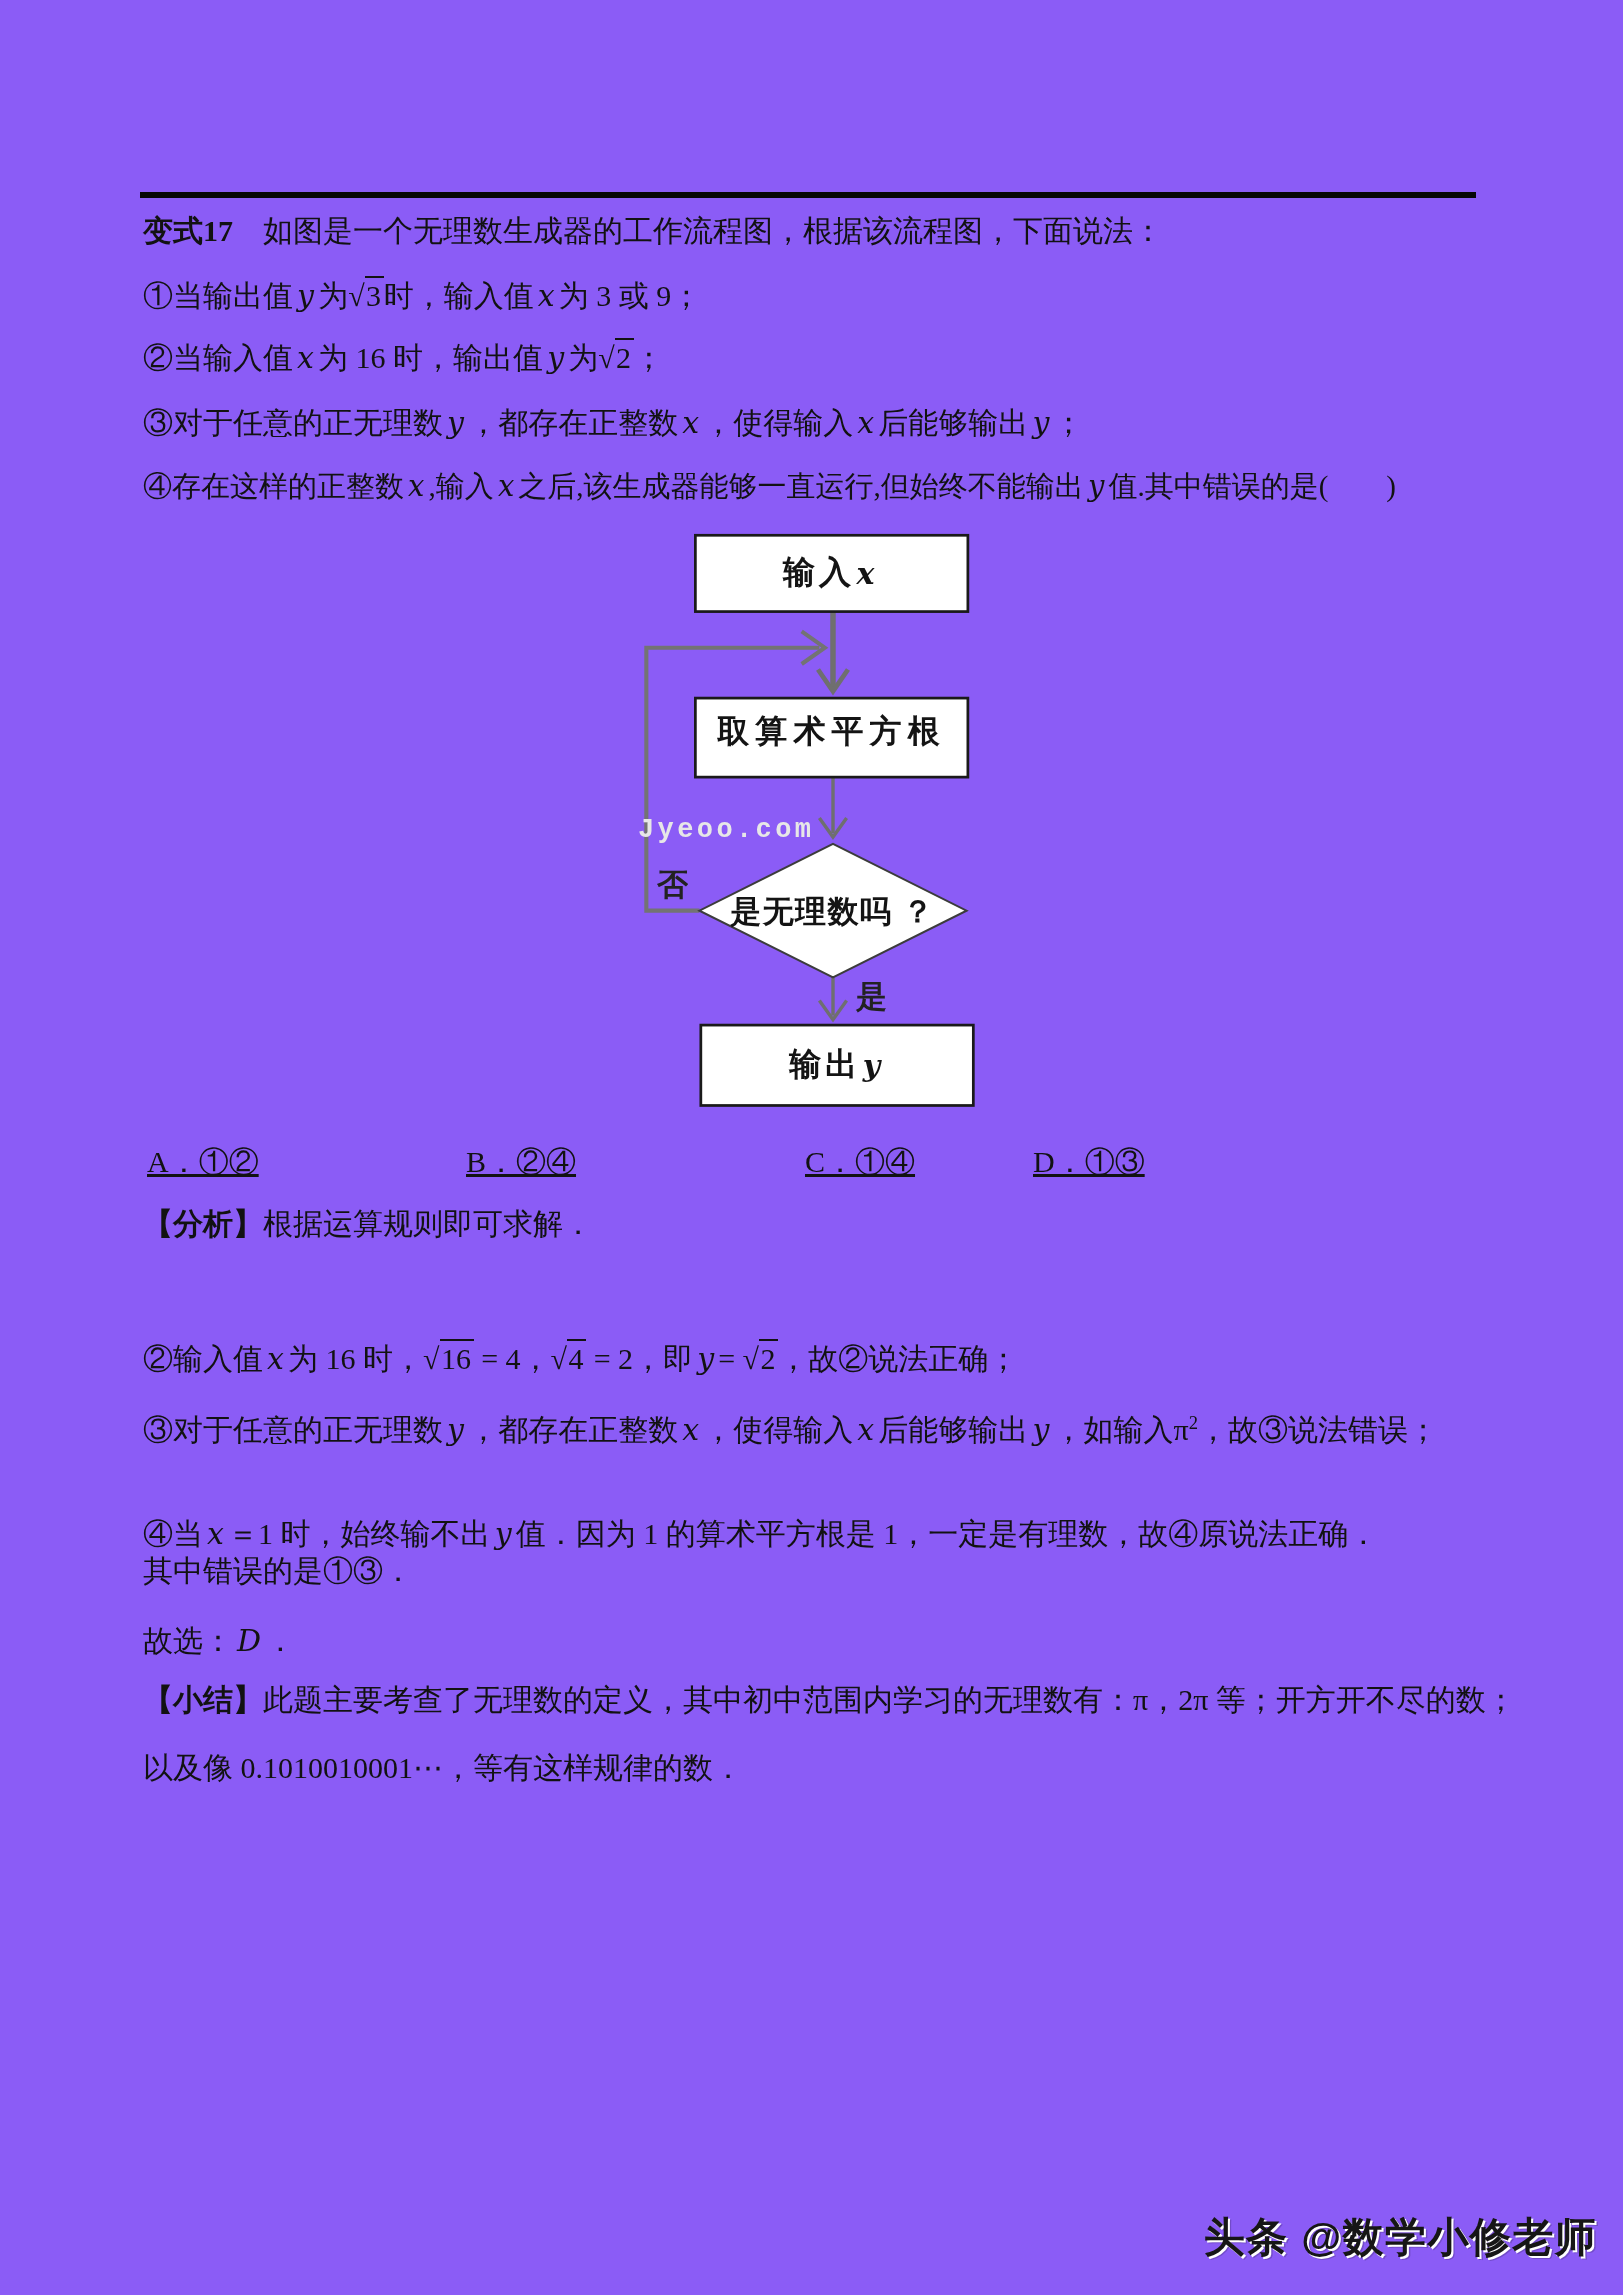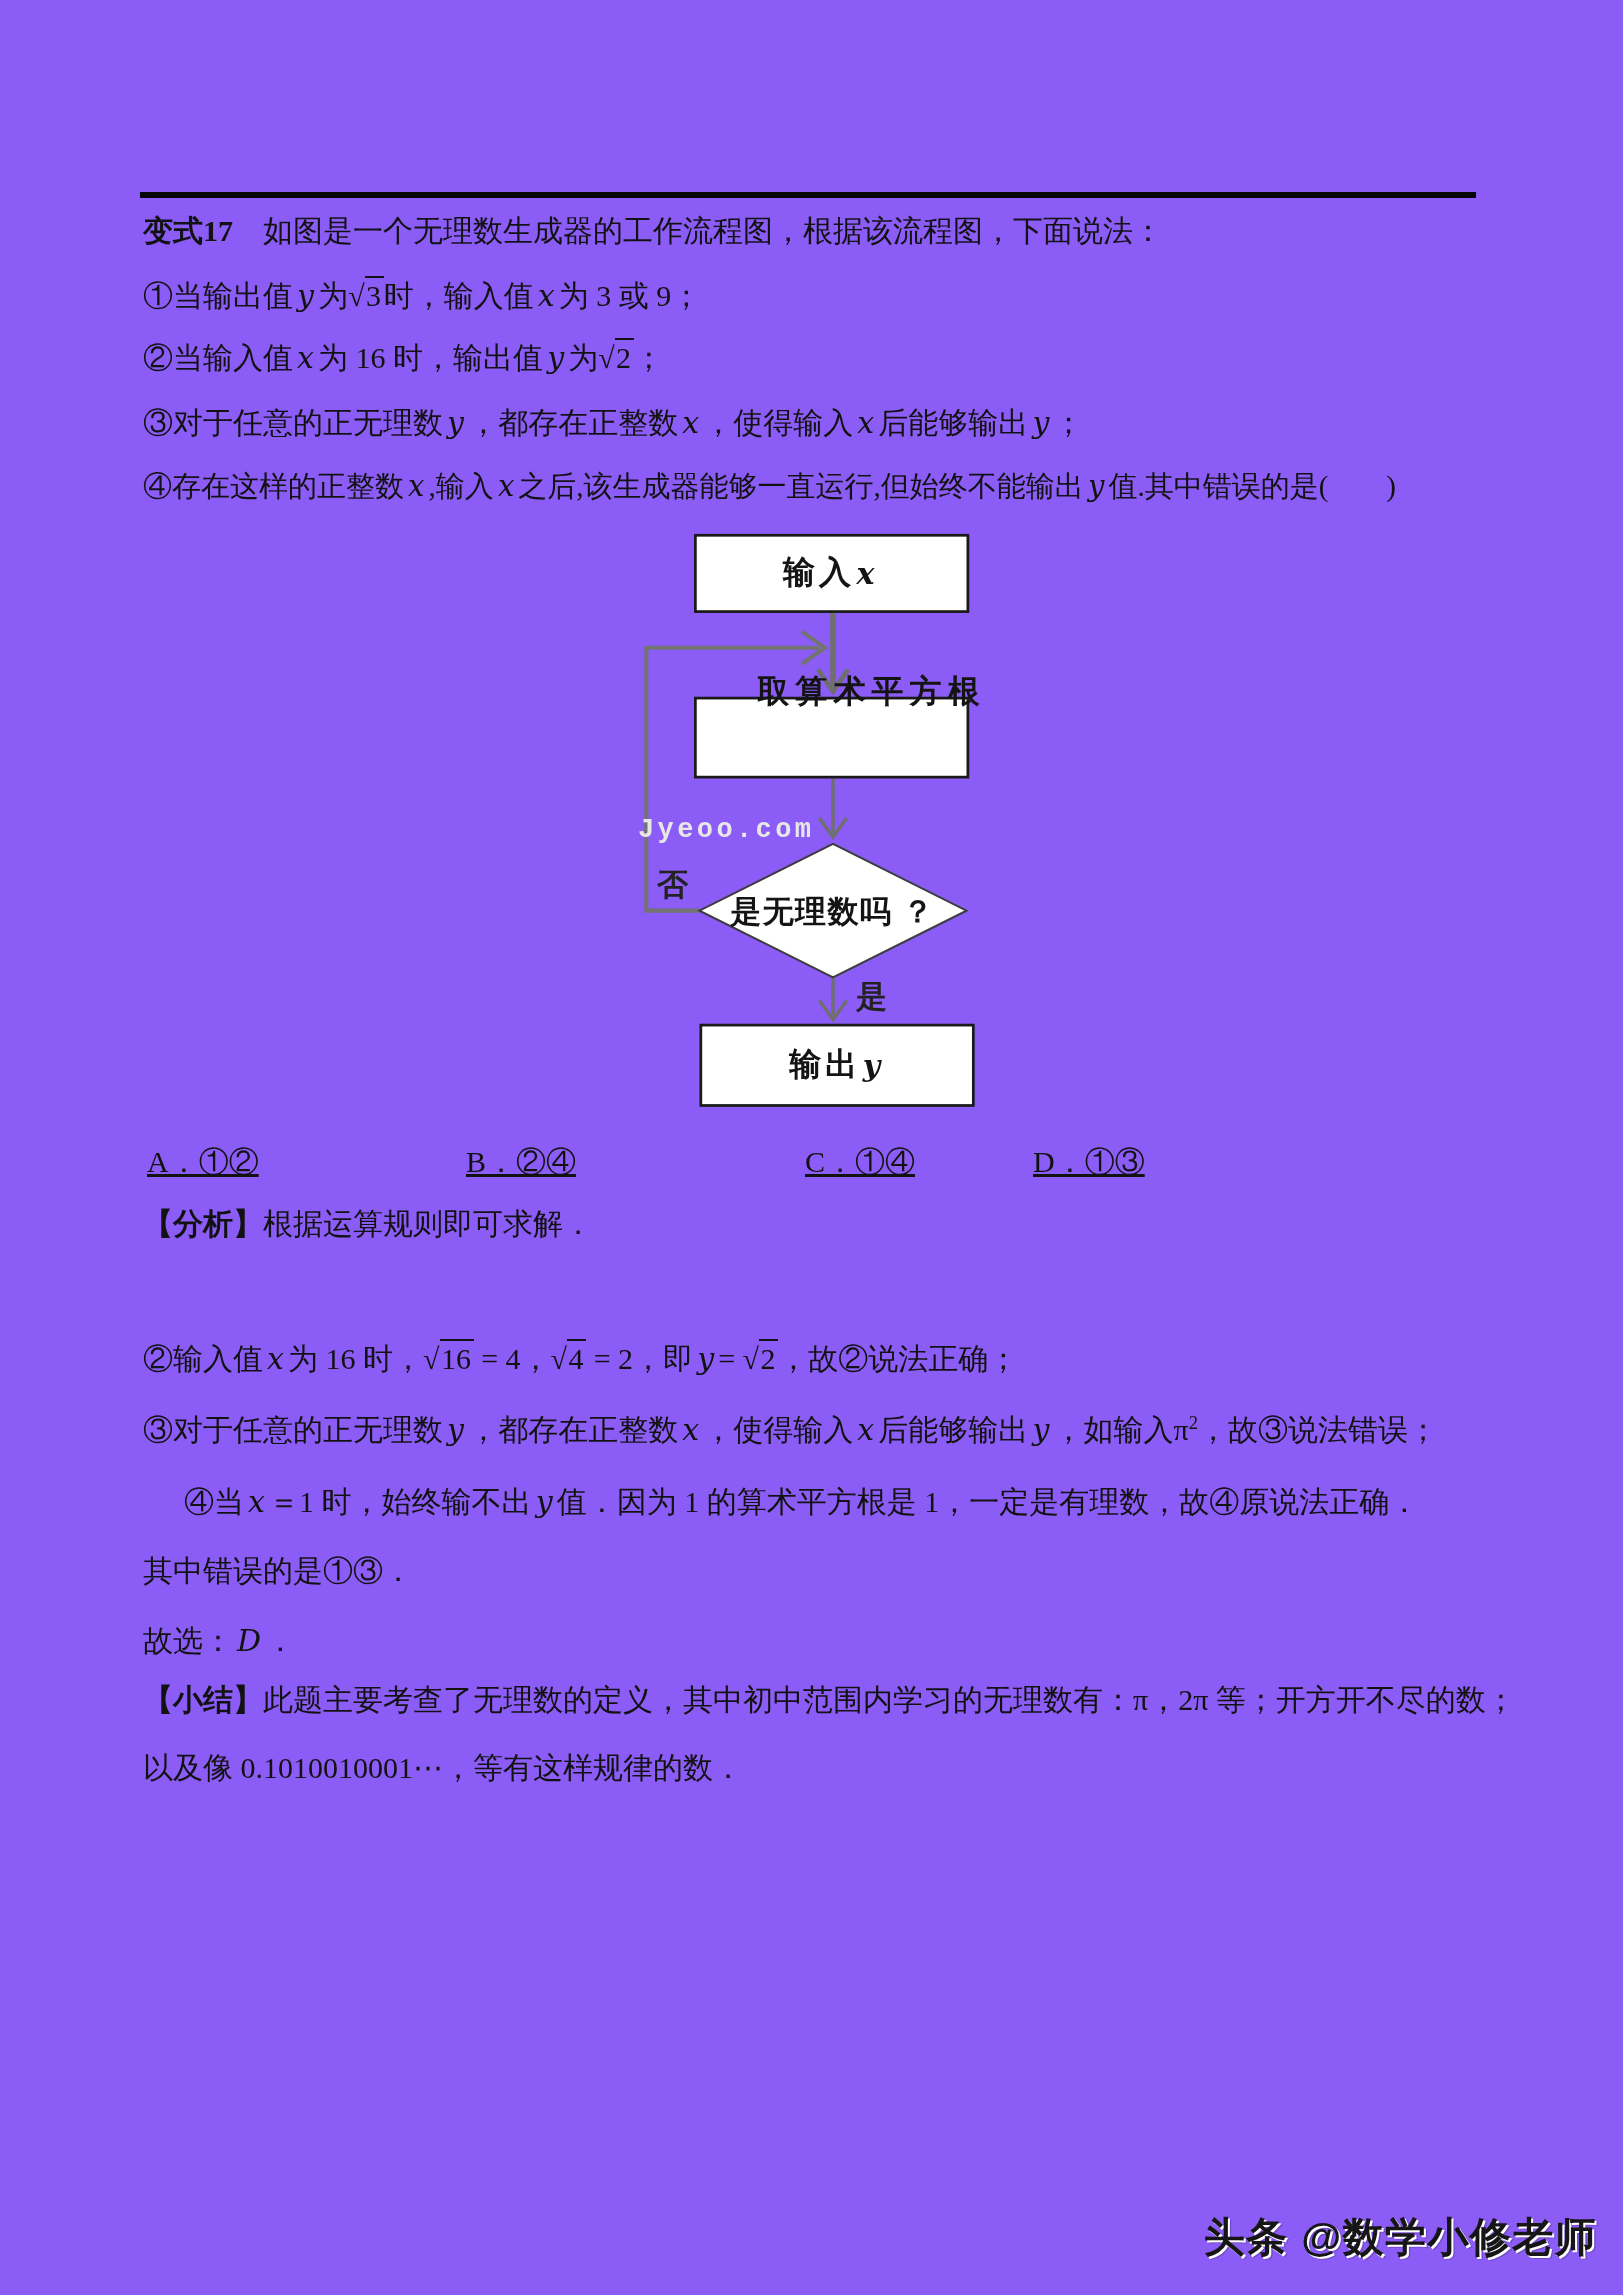--- a/index.html
+++ b/index.html
@@ -91,35 +91,35 @@
     <path d="M322,708 L342,736 L362,708" fill="none" stroke="#6f6f6f" stroke-width="5"></path>
 
     <rect x="140" y="25" width="400" height="112" fill="#ffffff" stroke="#1a1a1a" stroke-width="4"></rect>
     <rect x="140" y="264" width="400" height="116" fill="#ffffff" stroke="#1a1a1a" stroke-width="4"></rect>
     <polygon points="342,478 538,576 342,674 146,576" fill="#ffffff" stroke="#3c3c3c" stroke-width="3"></polygon>
     <rect x="148" y="744" width="400" height="118" fill="#ffffff" stroke="#1a1a1a" stroke-width="4"></rect>
   </svg>
 
   <div class="flow-wm">Jyeoo.com</div>
   <div class="flow-label" style="left:695px;top:535px;width:273px;height:76px;letter-spacing:4.1px;">输入 <i class="v">x</i></div>
-  <div class="flow-label" style="left:695px;top:658px;width:273px;height:68px;letter-spacing:6.1px;padding-left:40px;">取算术平方根</div>
+  <div class="flow-label" style="left:695px;top:698px;width:273px;height:68px;letter-spacing:6.1px;">取算术平方根</div>
   <div class="flow-label" style="left:699px;top:884px;width:267px;height:55px;font-size:31px;letter-spacing:1.4px;">是无理数吗 ？</div>
   <div class="flow-label" style="left:701px;top:1025px;width:273px;height:80px;letter-spacing:4.1px;">输出 <i class="v">y</i></div>
   <div class="branch-label" style="left:645px;top:864px;width:55px;height:41px;">否</div>
   <div class="branch-label" style="left:844px;top:976px;width:55px;height:41px;">是</div>
 
   <div class="opt" style="left:147px;">A．①②</div>
   <div class="opt" style="left:466px;">B．②④</div>
   <div class="opt" style="left:757px;margin-left:48px;">C．①④</div>
   <div class="opt" style="left:1033px;">D．①③</div>
 
   <div class="line" style="top:1203px;"><b>【分析】</b>根据运算规则即可求解．</div>
   <div class="line" style="top:1338px;">②输入值<i class="v">x</i>为 16 时，<span class="sq">√<span class="ov">16</span></span> = 4，<span class="sq">√<span class="ov">4</span></span> = 2，即<i class="v">y</i>= <span class="sq">√<span class="ov">2</span></span>，故②说法正确；</div>
   <div class="line" style="top:1409px;">③对于任意的正无理数<i class="v">y</i>，都存在正整数<i class="v">x</i>，使得输入<i class="v">x</i>后能够输出<i class="v">y</i>，如输入π<sup>2</sup>，故③说法错误；</div>
-  <div class="line" style="top:1481px;margin-left:41px;">④当<i class="v">x</i>＝1 时，始终输不出<i class="v">y</i>值．因为 1 的算术平方根是 1，一定是有理数，故④原说法正确．</div>
+  <div class="line" style="top:1513px;">④当<i class="v">x</i>＝1 时，始终输不出<i class="v">y</i>值．因为 1 的算术平方根是 1，一定是有理数，故④原说法正确．</div>
   <div class="line" style="top:1550px;">其中错误的是①③．</div>
   <div class="line" style="top:1620px;text-align:right;">故选：<i class="v">D</i>．</div>
   <div class="line" style="top:1679px;"><b>【小结】</b>此题主要考查了无理数的定义，其中初中范围内学习的无理数有：π，2π 等；开方开不尽的数；</div>
   <div class="line" style="top:1747px;">以及像 0.1010010001⋯，等有这样规律的数．</div>
 
   <div class="bottom-wm">头条 @数学小修老师</div>
 
 </div>
 
 

